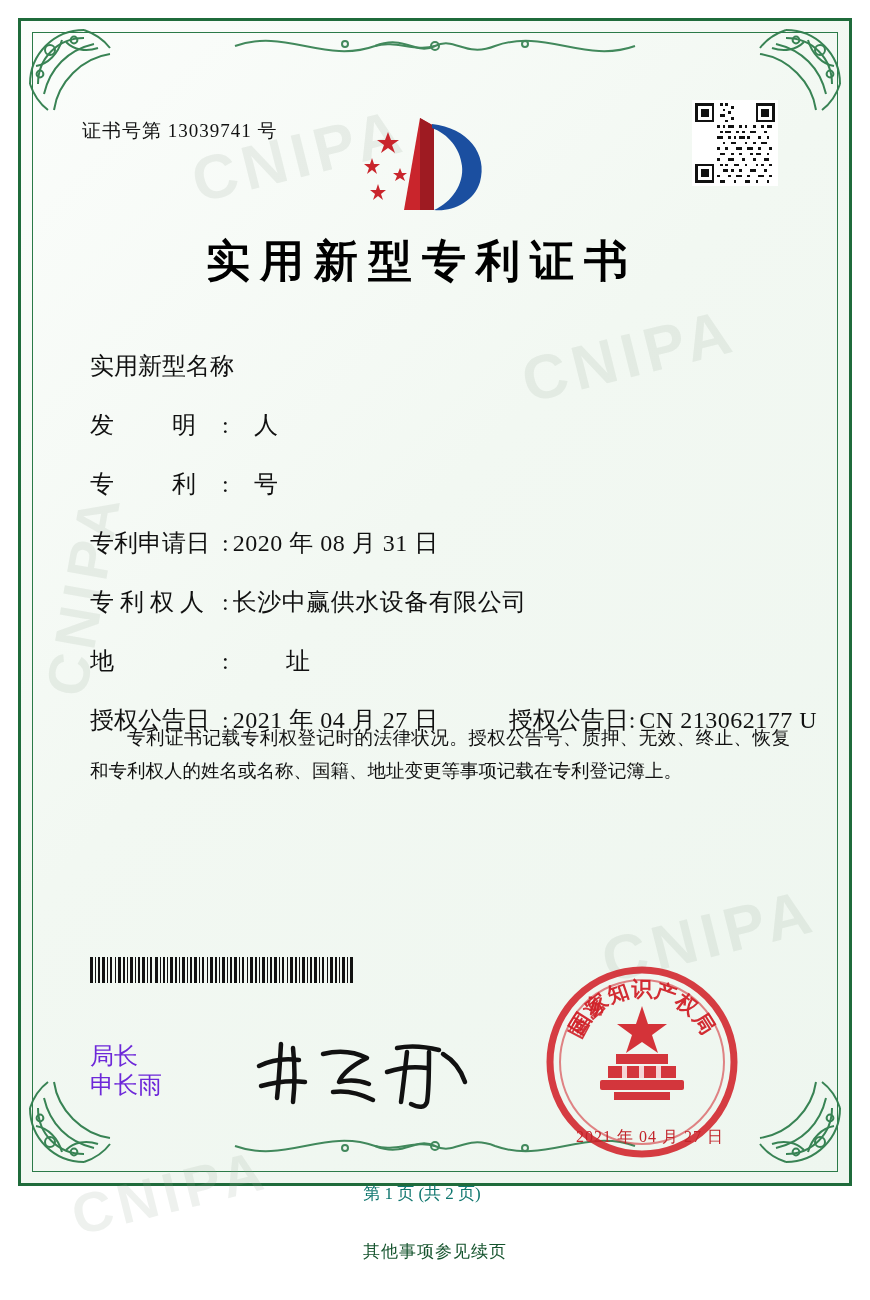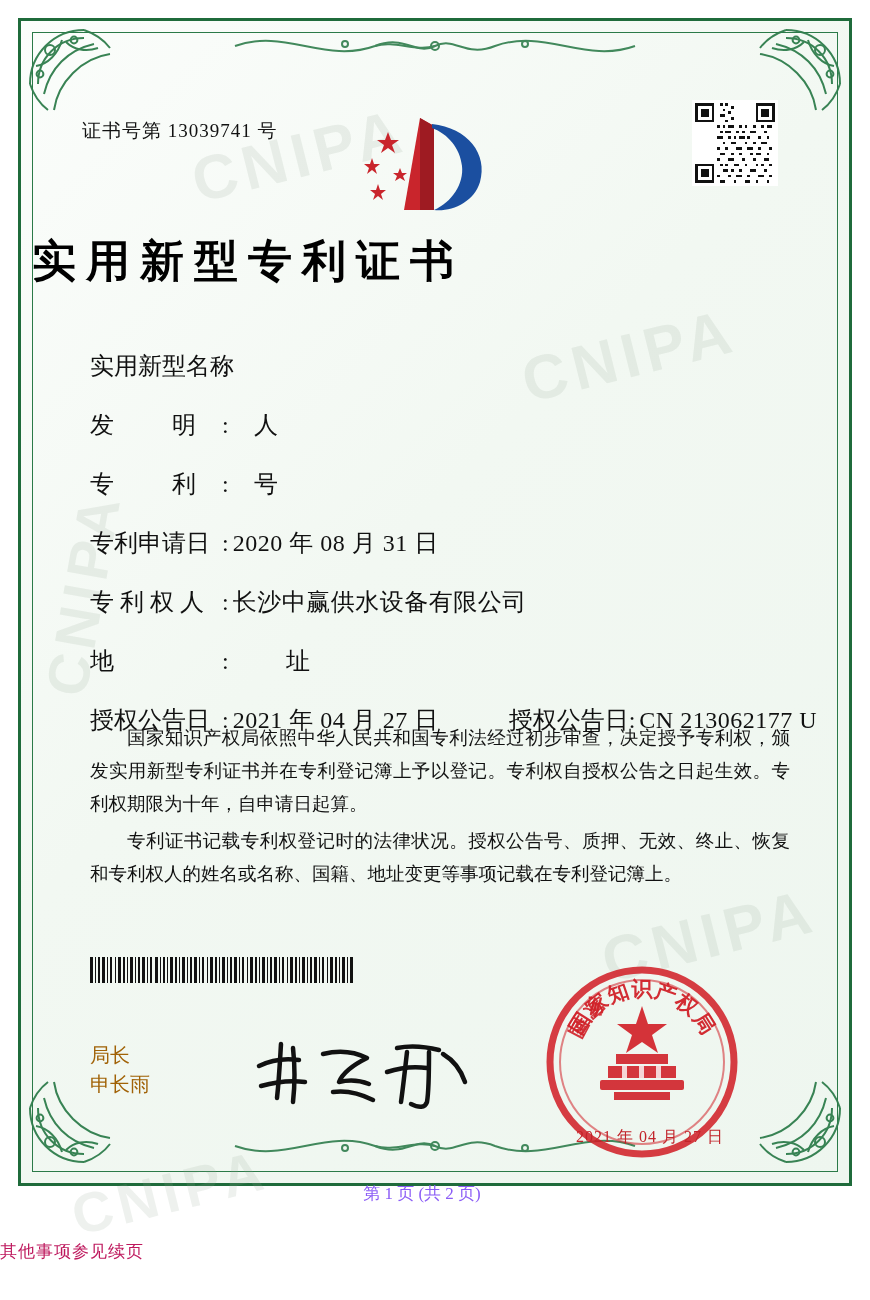--- a/index.html
+++ b/index.html
@@ -109,21 +109,21 @@
     top: 78px;
     transform: translateX(-50%);
     width: 160px;
     height: 110px;
   }
   .title {
     position: absolute;
     left: 0;
     right: 0;
     top: 200px;
-    text-align: left;
+    text-align: center;
     font-family: "Liberation Serif", serif;
     font-weight: bold;
     font-size: 44px;
     letter-spacing: 10px;
     color: #000;
   }
   .fields {
     position: absolute;
     left: 58px;
     top: 318px;
@@ -172,24 +172,23 @@
     position: absolute;
     left: 58px;
     top: 925px;
     height: 26px;
     width: 265px;
   }
   .director {
     position: absolute;
     left: 58px;
     top: 1010px;
-    font-size: 20px;
+    font-size: 24px;
     line-height: 29px;
-    color: #a16207;
-    font-family: Liberation Mono, monospace;
+    color: #6d28d9;
   }
   .signature {
     position: absolute;
     left: 215px;
     top: 1000px;
     width: 240px;
     height: 80px;
   }
   .seal {
     position: absolute;
@@ -206,29 +205,30 @@
     color: #c2242a;
     letter-spacing: 1px;
   }
   .page-num {
     position: absolute;
     left: 0;
     right: 0;
     top: 1150px;
     text-align: center;
     font-size: 17px;
-    color: #8b5cf6;
+    color: #0f766e;
   }
   .footer-note {
     position: absolute;
     left: 0;
     right: 0;
     top: 1240px;
+    text-align: center;
     font-size: 17px;
-    color: #be185d;
+    color: #14532d;
     letter-spacing: 1px;
   }
 </style>
 </head>
 <body>
 
 <div class="page">
 
   <div class="outer-frame"></div>
   <div class="inner-frame"></div>
@@ -472,21 +472,20 @@
         <span class="field-label">授权公告日</span>
         <span class="field-colon">:</span>
         <span class="field-value">2021 年 04 月 27 日</span>
         <span class="second-label">授权公告日</span>
         <span class="field-colon">:</span>
         <span class="field-value">CN 213062177 U</span>
       </div>
     </div>
 
     <div class="paras">
-      <p>国家知识产权局依照中华人民共和国专利法经过初步审查，决定授予专利权，颁发实用新型专利证书并在专利登记簿上予以登记。专利权自授权公告之日起生效。专利权期限为十年，自申请日起算。</p>
       <p>专利证书记载专利权登记时的法律状况。授权公告号、质押、无效、终止、恢复和专利权人的姓名或名称、国籍、地址变更等事项记载在专利登记簿上。</p>
     </div>
 
     <svg class="barcode" viewBox="0 0 265 26" preserveAspectRatio="none">
       <g fill="#111">
         <rect x="0" y="0" width="3" height="26"></rect>
           <rect x="5" y="0" width="1" height="26"></rect>
         <rect x="8" y="0" width="2" height="26"></rect>
           <rect x="12" y="0" width="3" height="26"></rect>
         <rect x="17" y="0" width="1" height="26"></rect>

